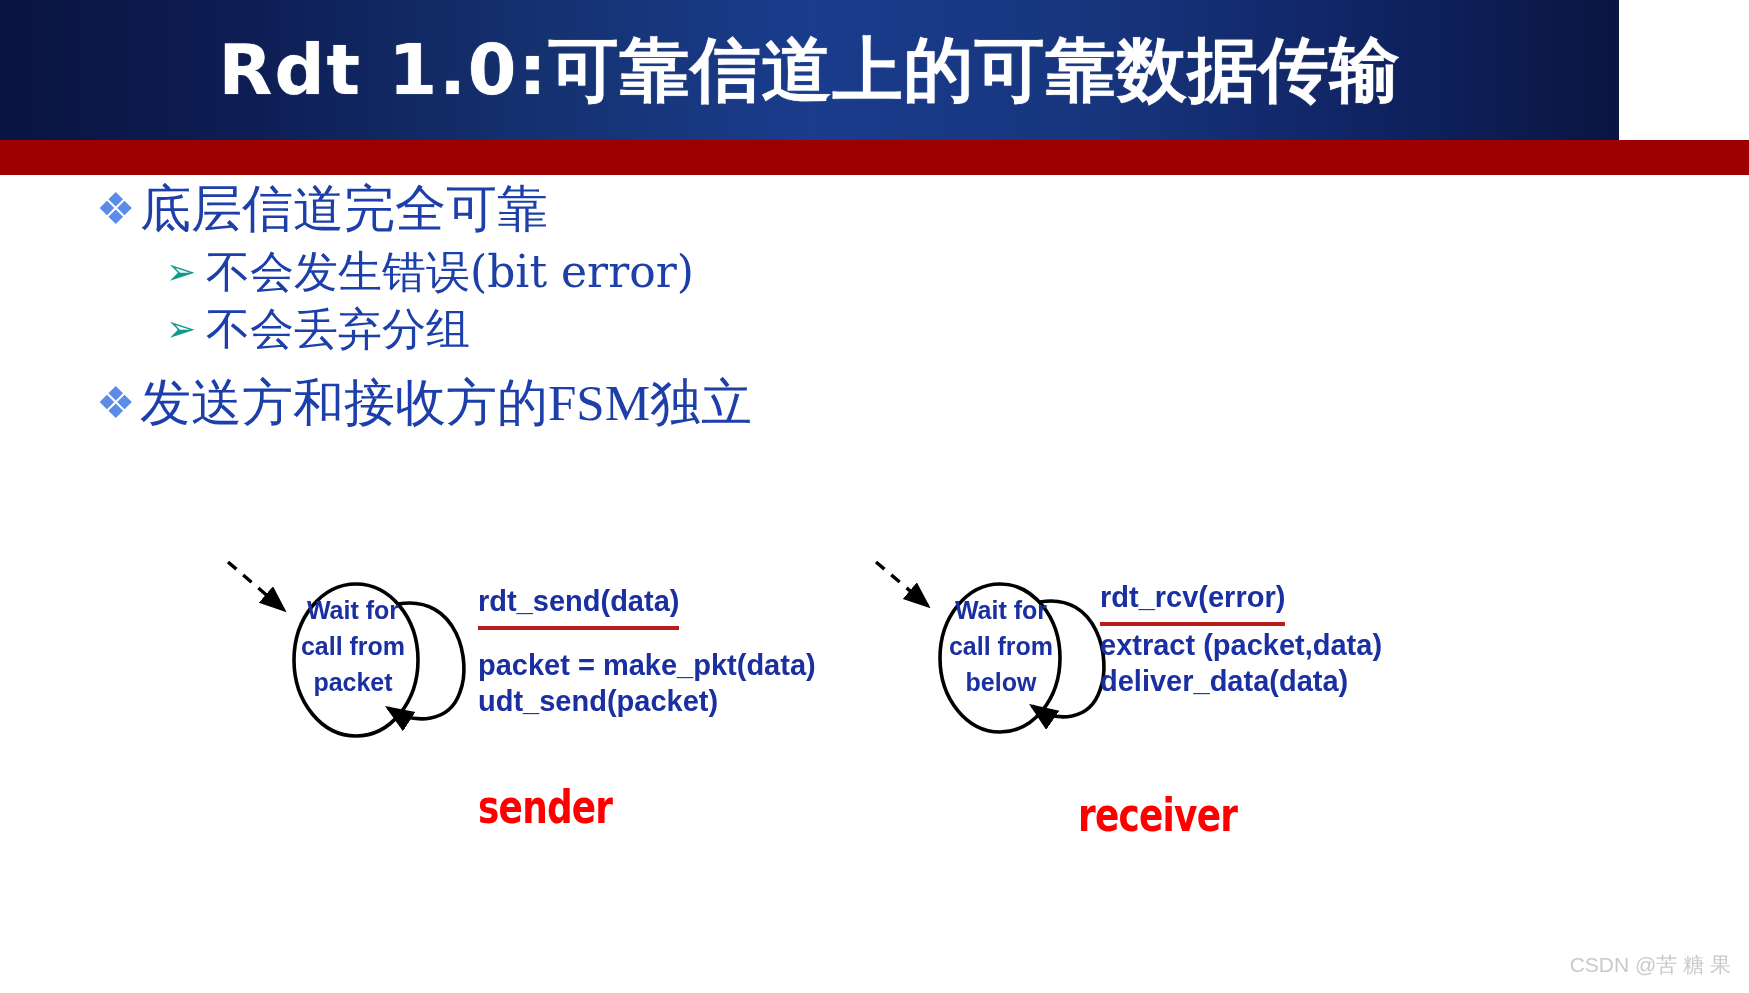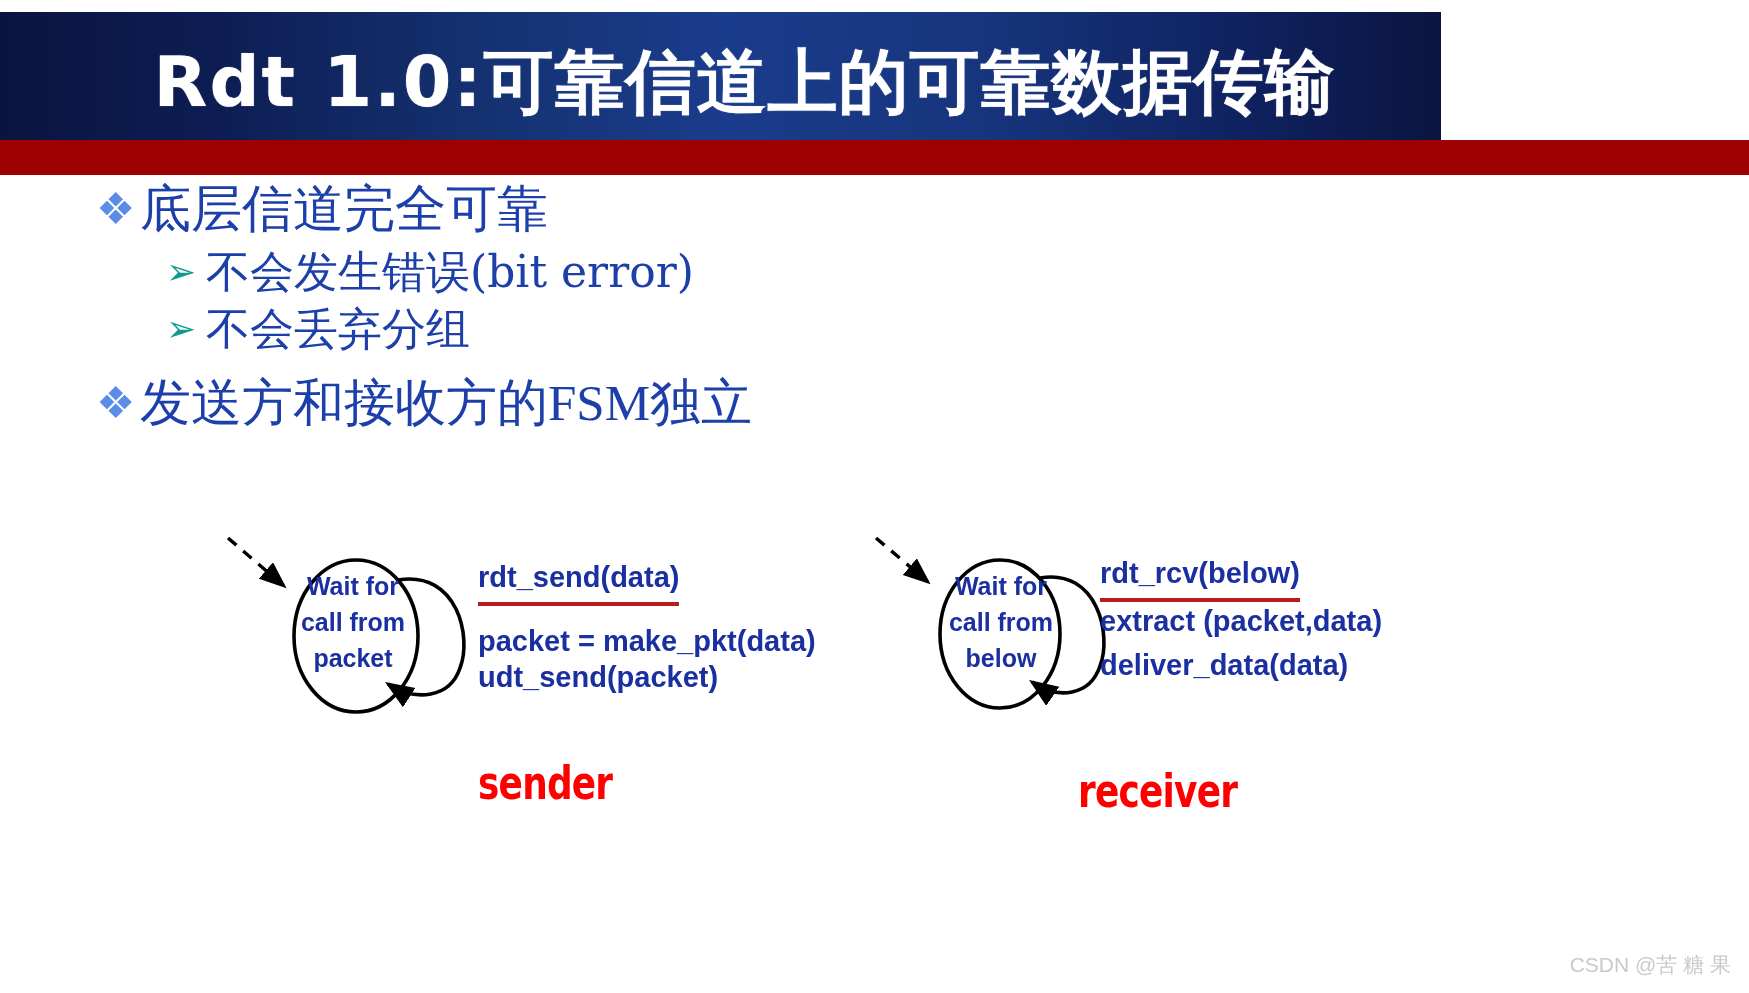--- a/index.html
+++ b/index.html
@@ -11,35 +11,34 @@
     width: 1749px;
     height: 993px;
     position: relative;
     overflow: hidden;
     font-family: "Liberation Sans", sans-serif;
   }
 
   
   #title-banner {
     position: absolute;
-    left: 0; top: 12px;
-    width: 1393px;
+    left: 0; top: 0;
+    width: 1619px;
     height: 140px;
     background: linear-gradient(to right,
         #0a1440 0%,
         #0d1c52 14%,
         #14306e 32%,
         #1a3c8c 50%,
         #17357d 68%,
         #0f2260 86%,
         #0a1540 100%);
     display: flex;
     align-items: center;
     justify-content: center;
-    padding-left: 48px;
   }
   #title-text {
     font-family: "DejaVu Sans", sans-serif;
     font-weight: bold;
     font-size: 70px;
     color: #ffffff;
     letter-spacing: 1px;
     white-space: nowrap;
     line-height: 1;
     text-shadow: 0 0 1px rgba(255,255,255,0.7);
@@ -103,21 +102,21 @@
     font-size: 44px;
     line-height: 55px;
     color: #1c3faa;
     white-space: nowrap;
   }
   .bullet-l1.second { margin-top: 16px; }
 
   
   #fsm-area {
     position: absolute;
-    left: 0; top: 516px;
+    left: 0; top: 540px;
     width: 1417px;
     height: 380px;
   }
   .fsm {
     position: absolute;
     top: 0;
   }
   #fsm-sender { left: 220px; }
   #fsm-receiver { left: 868px; }
 
@@ -268,23 +267,23 @@
       <path d="M 172 62 C 230 52 244 120 232 150 C 222 180 190 184 164 166" fill="none" stroke="#000000" stroke-width="3.6" marker-end="url(#arrowR2)"></path>
     </svg>
 
     <div class="state-label" id="receiver-state-label">
       <div>Wait for</div>
       <div>call from</div>
       <div>below</div>
     </div>
 
     <div class="trans-block" id="receiver-trans">
-      <div class="trans-event">rdt_rcv(below)</div>
+      <div class="trans-event">rdt_rcv(error)</div>
       <div class="trans-action">extract (packet,data)</div>
-      <div class="trans-action" style="margin-top:8px">deliver_data(data)</div>
+      <div class="trans-action" style="margin-top:0">deliver_data(data)</div>
     </div>
 
     <div class="role-label" id="receiver-role">receiver</div>
   </div>
 
 </div>
 
 <div id="watermark">CSDN @苦 糖 果</div>
 
 </body></html>

